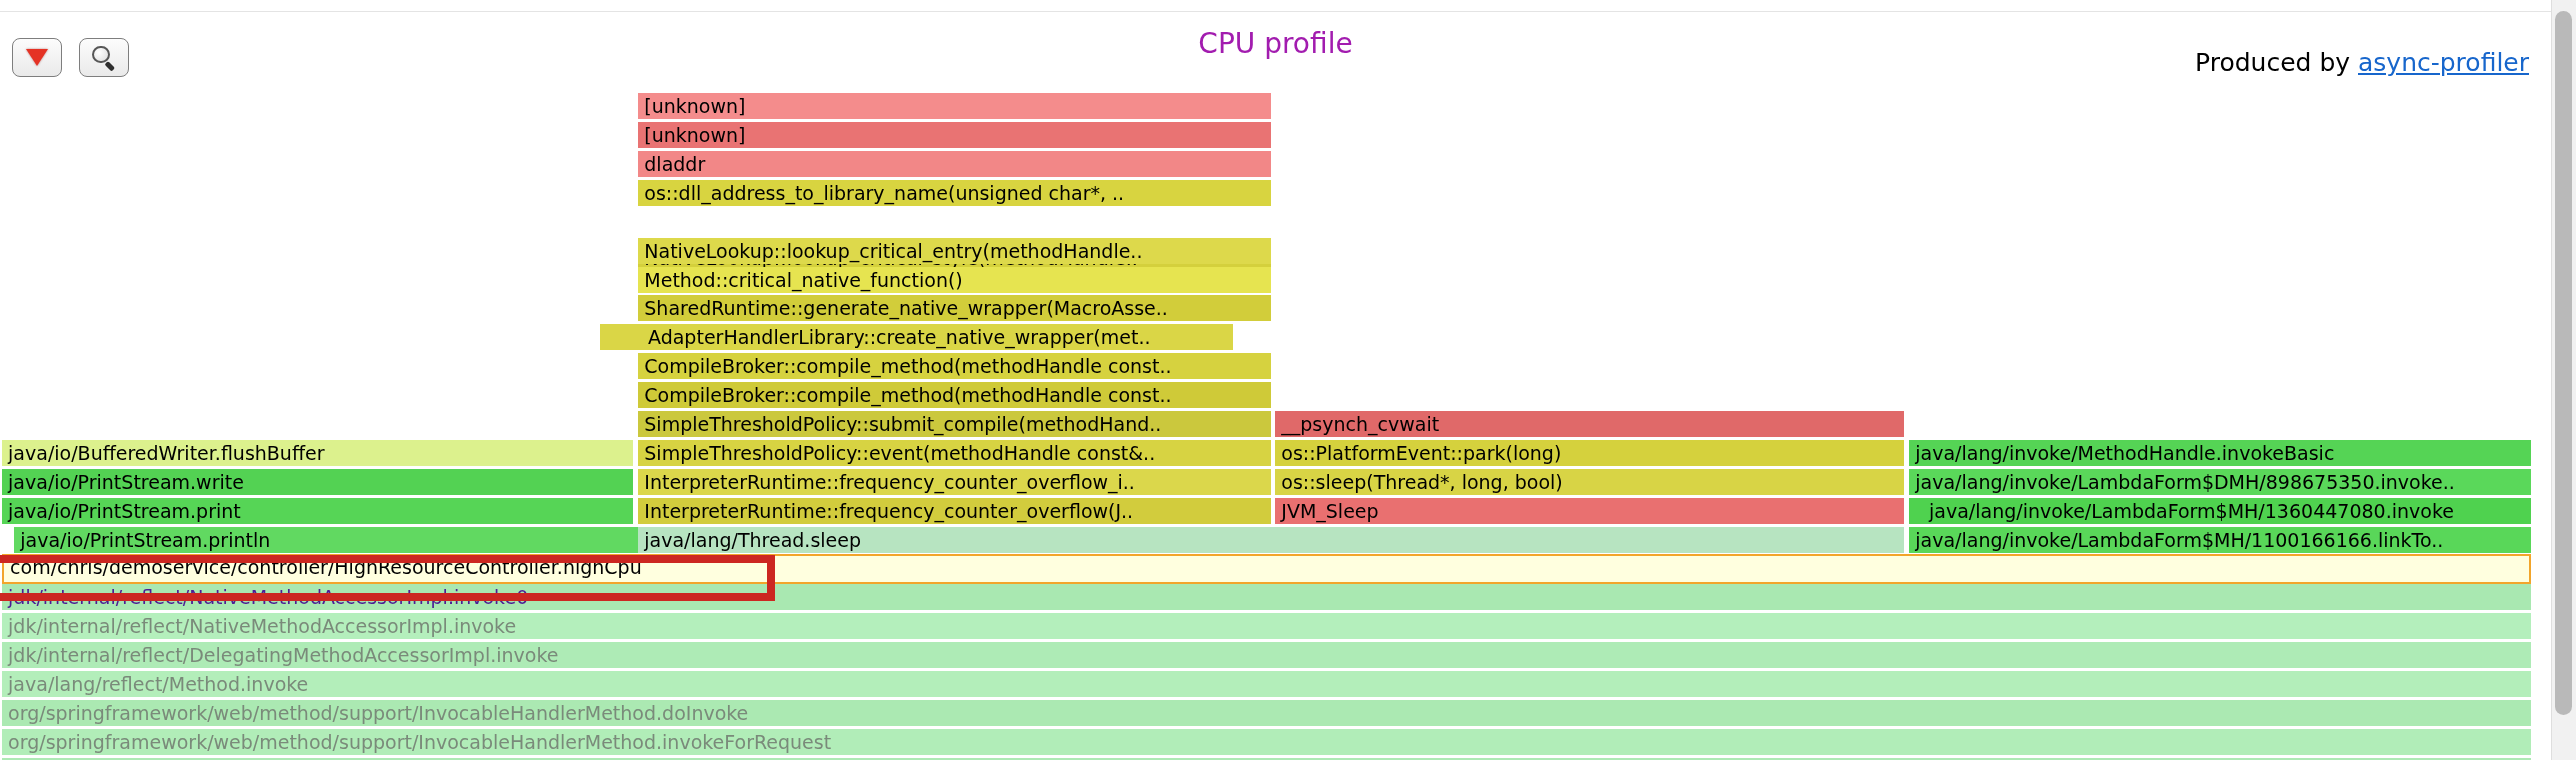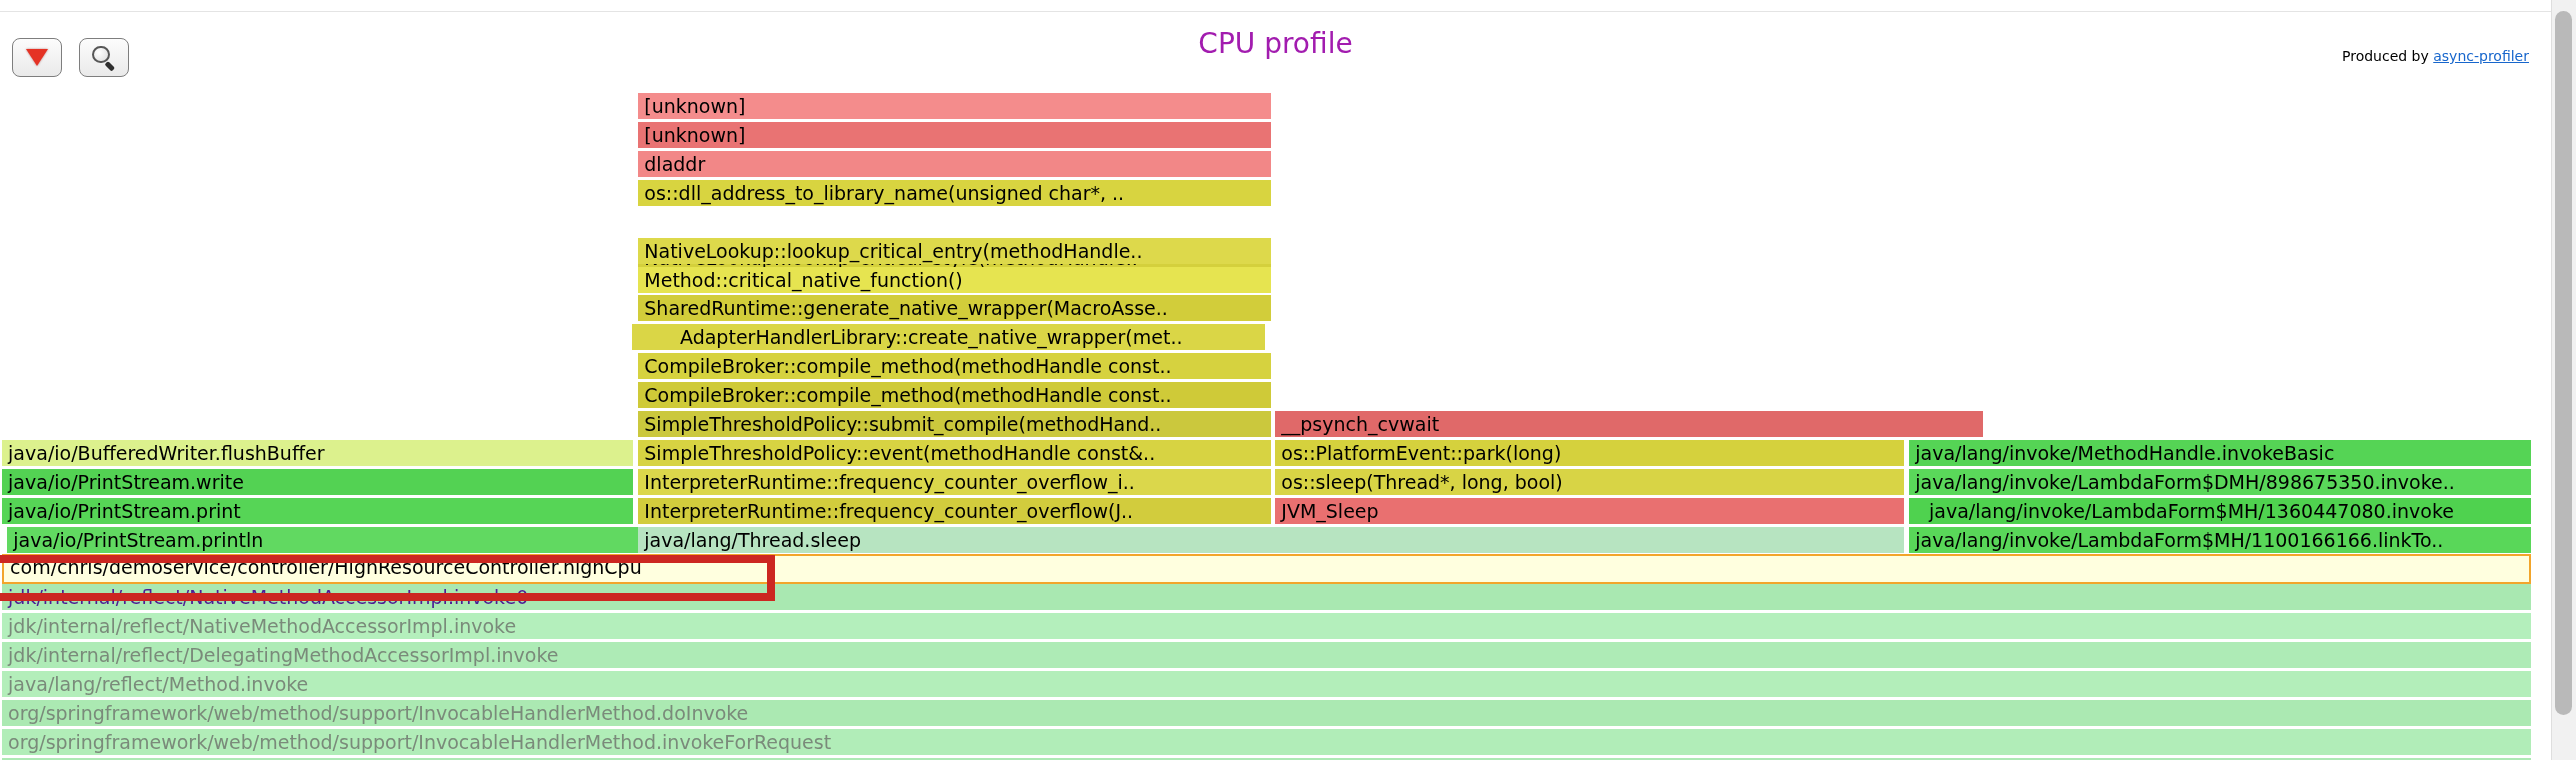--- a/index.html
+++ b/index.html
@@ -18,21 +18,21 @@
   .tri{width:0;height:0;border-left:11.7px solid transparent;border-right:11.7px solid transparent;
     border-top:17px solid #e53224;filter:drop-shadow(0 0.9px 0.9px rgba(120,0,0,.45))}
   .mag{position:relative;width:25px;height:25px}
   .mag .lens{position:absolute;left:0.9px;top:0.9px;width:13.5px;height:13.5px;border:2.7px solid #575757;
     border-radius:50%;background:radial-gradient(circle at 35% 35%,#ffffff,#dcdcdc)}
   .mag .handle{position:absolute;left:16px;top:16px;width:10px;height:5.4px;background:#2e2e2e;
     border-radius:1.8px;transform:rotate(45deg);transform-origin:0 0}
 
   .title{position:absolute;top:27px;left:0;width:2551px;text-align:center;
     font-size:28px;color:#a21caf}
-  .attribution{position:absolute;top:48px;right:47px;font-size:14px;color:#000;white-space:nowrap}
+  .attribution{position:absolute;top:48px;right:47px;font-size:25px;color:#000;white-space:nowrap}
   .attribution a{text-decoration:underline;cursor:pointer}
 
   
   #flamegraph{position:absolute;inset:0}
   .frame{position:absolute;box-sizing:border-box;font-size:19px;line-height:26px;
     padding-left:6.3px;white-space:nowrap;overflow:hidden;color:#000;cursor:pointer}
   .frame.highlight{line-height:23px;border-style:solid;border-width:2.7px}
 
   
   .redbox{position:absolute;z-index:6;box-sizing:border-box;border-style:solid;background:transparent}
@@ -67,38 +67,38 @@
 
 <div id="flamegraph">
     <div class="frame" style="left: 638px; width: 633px; top: 93px; height: 26px; background: rgb(244, 140, 140);">[unknown]</div>
     <div class="frame" style="left: 638px; width: 633px; top: 122px; height: 26px; background: rgb(233, 115, 115);">[unknown]</div>
     <div class="frame" style="left: 638px; width: 633px; top: 151px; height: 26px; background: rgb(242, 135, 135);">dladdr</div>
     <div class="frame" style="left: 638px; width: 633px; top: 180px; height: 26px; background: rgb(216, 212, 64);">os::dll_address_to_library_name(unsigned char*, ..</div>
     <div class="frame" style="left: 638px; width: 633px; top: 209px; height: 26px; background: rgb(212, 208, 60); margin-top: 36px;">NativeLookup::lookup_critical_style(methodHandle..</div>
     <div class="frame" style="left: 638px; width: 633px; top: 238px; height: 26px; background: rgb(221, 217, 75);">NativeLookup::lookup_critical_entry(methodHandle..</div>
     <div class="frame" style="left: 638px; width: 633px; top: 267px; height: 26px; background: rgb(230, 228, 80);">Method::critical_native_function()</div>
     <div class="frame" style="left: 638px; width: 633px; top: 295px; height: 26px; background: rgb(210, 205, 58);">SharedRuntime::generate_native_wrapper(MacroAsse..</div>
-    <div class="frame" style="left: 632px; width: 633px; top: 324px; height: 26px; background: rgb(218, 214, 70); padding-left: 48px;">AdapterHandlerLibrary::create_native_wrapper(met..</div>
+    <div class="frame" style="left: 600px; width: 633px; top: 324px; height: 26px; background: rgb(218, 214, 70); padding-left: 48px;">AdapterHandlerLibrary::create_native_wrapper(met..</div>
     <div class="frame" style="left: 638px; width: 633px; top: 353px; height: 26px; background: rgb(214, 210, 63);">CompileBroker::compile_method(methodHandle const..</div>
     <div class="frame" style="left: 638px; width: 633px; top: 382px; height: 26px; background: rgb(207, 202, 56);">CompileBroker::compile_method(methodHandle const..</div>
     <div class="frame" style="left: 638px; width: 633px; top: 411px; height: 26px; background: rgb(203, 200, 61);">SimpleThresholdPolicy::submit_compile(methodHand..</div>
-    <div class="frame" style="left: 1275px; width: 708px; top: 411px; height: 26px; background: rgb(224, 105, 105);">__psynch_cvwait</div>
+    <div class="frame" style="left: 1275px; width: 629px; top: 411px; height: 26px; background: rgb(224, 105, 105);">__psynch_cvwait</div>
     <div class="frame" style="left: 1.8px; width: 631px; top: 440px; height: 26px; background: rgb(220, 241, 141);">java/io/BufferedWriter.flushBuffer</div>
     <div class="frame" style="left: 638px; width: 633px; top: 440px; height: 26px; background: rgb(215, 211, 66);">SimpleThresholdPolicy::event(methodHandle const&amp;..</div>
     <div class="frame" style="left: 1275px; width: 629px; top: 440px; height: 26px; background: rgb(213, 209, 61);">os::PlatformEvent::park(long)</div>
     <div class="frame" style="left: 1909px; width: 622px; top: 440px; height: 26px; background: rgb(85, 212, 85);">java/lang/invoke/MethodHandle.invokeBasic</div>
     <div class="frame" style="left: 1.8px; width: 631px; top: 469px; height: 26px; background: rgb(83, 210, 83);">java/io/PrintStream.write</div>
     <div class="frame" style="left: 638px; width: 633px; top: 469px; height: 26px; background: rgb(219, 215, 75);">InterpreterRuntime::frequency_counter_overflow_i..</div>
     <div class="frame" style="left: 1275px; width: 629px; top: 469px; height: 26px; background: rgb(216, 212, 69);">os::sleep(Thread*, long, bool)</div>
     <div class="frame" style="left: 1909px; width: 622px; top: 469px; height: 26px; background: rgb(90, 216, 90);">java/lang/invoke/LambdaForm$DMH/898675350.invoke..</div>
     <div class="frame" style="left: 1.8px; width: 631px; top: 498px; height: 26px; background: rgb(86, 213, 86);">java/io/PrintStream.print</div>
     <div class="frame" style="left: 638px; width: 633px; top: 498px; height: 26px; background: rgb(210, 204, 61);">InterpreterRuntime::frequency_counter_overflow(J..</div>
     <div class="frame" style="left: 1275px; width: 629px; top: 498px; height: 26px; background: rgb(233, 112, 112);">JVM_Sleep</div>
     <div class="frame" style="left: 1909px; width: 622px; top: 498px; height: 26px; background: rgb(79, 210, 79); padding-left: 20px;">java/lang/invoke/LambdaForm$MH/1360447080.invoke</div>
-    <div class="frame" style="left: 7px; width: 631px; top: 527px; height: 26px; background: rgb(97, 217, 97);">java/io/PrintStream.println</div>
+    <div class="frame" style="left: 14px; width: 631px; top: 527px; height: 26px; background: rgb(97, 217, 97);">java/io/PrintStream.println</div>
     <div class="frame" style="left: 638px; width: 1266px; top: 527px; height: 26px; background: rgb(183, 228, 193);">java/lang/Thread.sleep</div>
     <div class="frame" style="left: 1909px; width: 622px; top: 527px; height: 26px; background: rgb(89, 215, 89);">java/lang/invoke/LambdaForm$MH/1100166166.linkTo..</div>
     <div class="frame highlight" style="left: 1.8px; width: 2529px; top: 554px; height: 30px; background: rgb(255, 255, 223); border-color: rgb(242, 165, 43);">com/chris/demoservice/controller/HighResourceController.highCpu</div>
     <div class="frame" style="left: 1.8px; width: 2529px; top: 584px; height: 26px; background: rgb(169, 232, 177); color: #4c1d95;">jdk/internal/reflect/NativeMethodAccessorImpl.invoke0</div>
     <div class="frame" style="left: 1.8px; width: 2529px; top: 613px; height: 26px; background: rgb(180, 239, 188); color: rgb(122, 138, 122);">jdk/internal/reflect/NativeMethodAccessorImpl.invoke</div>
     <div class="frame" style="left: 1.8px; width: 2529px; top: 642px; height: 26px; background: rgb(174, 235, 182); color: rgb(122, 138, 122);">jdk/internal/reflect/DelegatingMethodAccessorImpl.invoke</div>
     <div class="frame" style="left: 1.8px; width: 2529px; top: 671px; height: 26px; background: rgb(179, 238, 186); color: rgb(122, 138, 122);">java/lang/reflect/Method.invoke</div>
     <div class="frame" style="left: 1.8px; width: 2529px; top: 700px; height: 26px; background: rgb(171, 233, 178); color: rgb(122, 138, 122);">org/springframework/web/method/support/InvocableHandlerMethod.doInvoke</div>
     <div class="frame" style="left: 1.8px; width: 2529px; top: 729px; height: 26px; background: rgb(177, 237, 184); color: rgb(122, 138, 122);">org/springframework/web/method/support/InvocableHandlerMethod.invokeForRequest</div>
     <div class="frame" style="left: 1.8px; width: 2529px; top: 758px; height: 26px; background: rgb(173, 233, 180); color: rgb(122, 138, 122);"></div>

